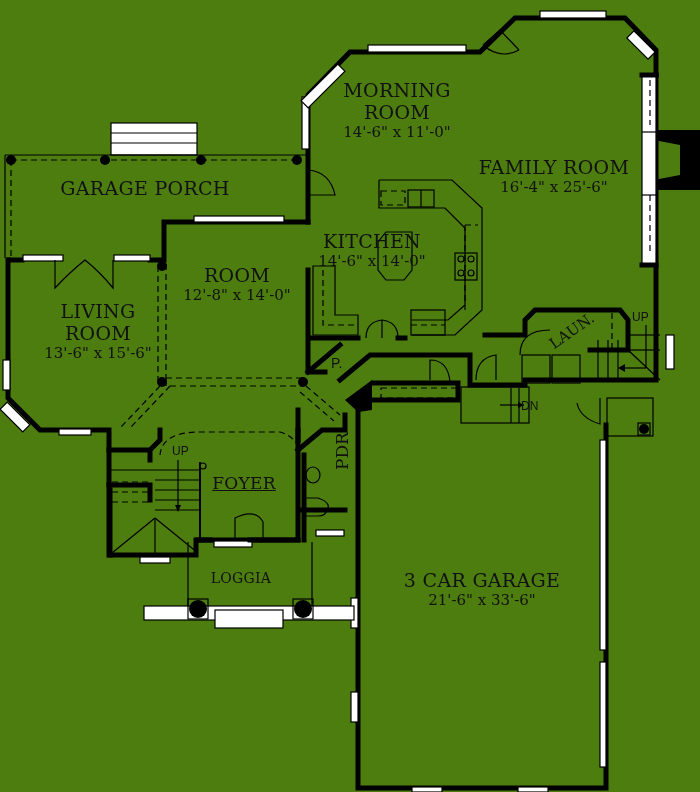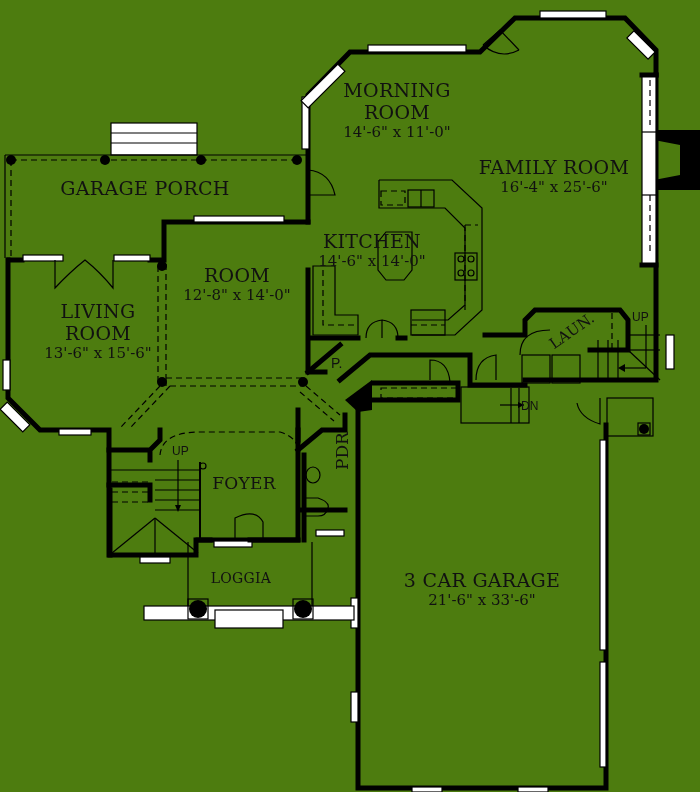--- a/index.html
+++ b/index.html
@@ -243,21 +243,21 @@
     <div class="name">ROOM</div>
     <div class="dims">12'-8" x 14'-0"</div>
   </div>
 
   <div class="label" style="left:82px; top:301px;margin-left:16px;">
     <div class="name">LIVING</div>
     <div class="name">ROOM</div>
     <div class="dims">13'-6" x 15'-6"</div>
   </div>
 
-  <div class="label" style="left:244px; top:474px;">
+  <div class="label" style="left:244px; top:474px;text-decoration:underline;">
     <div class="name" style="font-size:17px;">FOYER</div>
   </div>
 
   <div class="label" style="left:241px; top:570px;">
     <div class="name" style="font-size:14px;">LOGGIA</div>
   </div>
 
   <div class="rot" style="left:332px; top:470px; font-size:17px; transform: rotate(-90deg); transform-origin: left top;">
     <span>PDR</span>
   </div>

